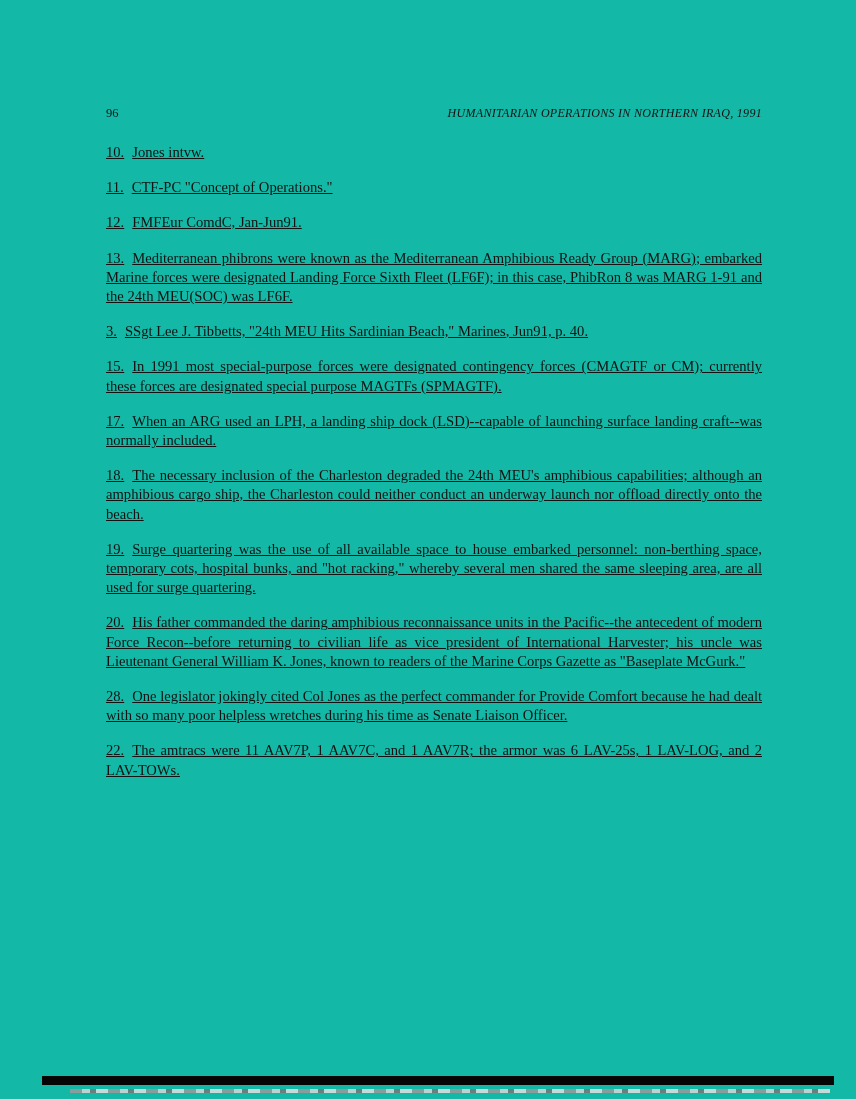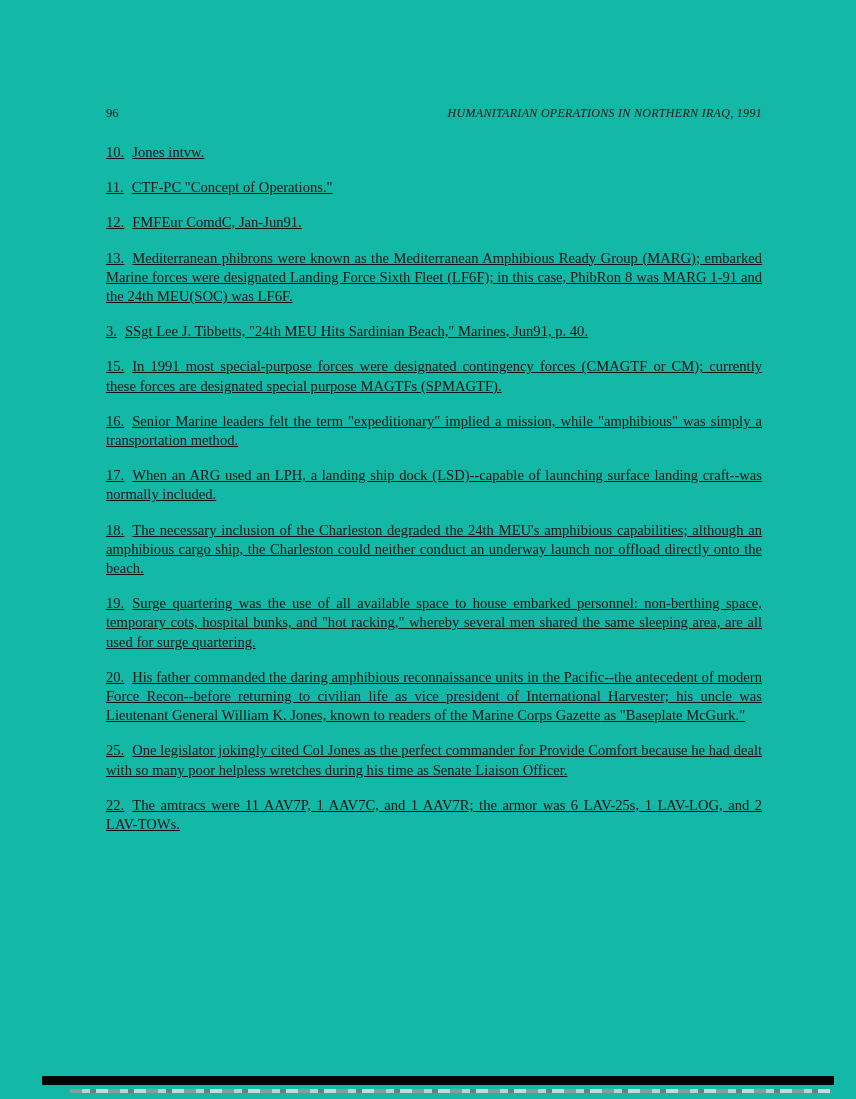--- a/index.html
+++ b/index.html
@@ -80,24 +80,23 @@
       <span class="page-number">96</span>
       <span class="running-header">HUMANITARIAN OPERATIONS IN NORTHERN IRAQ, 1991</span>
     </div>
     <div class="notes">
         <p class="note"><span class="note-number">10.</span><span>Jones intvw.</span></p>
         <p class="note"><span class="note-number">11.</span><span>CTF-PC "Concept of Operations."</span></p>
         <p class="note"><span class="note-number">12.</span><span>FMFEur ComdC, Jan-Jun91.</span></p>
         <p class="note"><span class="note-number">13.</span><span>Mediterranean phibrons were known as the Mediterranean Amphibious Ready Group (MARG); embarked Marine forces were designated Landing Force Sixth Fleet (LF6F); in this case, PhibRon 8 was MARG 1-91 and the 24th MEU(SOC) was LF6F.</span></p>
         <p class="note"><span class="note-number">3.</span><span>SSgt Lee J. Tibbetts, "24th MEU Hits Sardinian Beach," </span><span class="u">Marines</span><span>, Jun91, p. 40.</span></p>
         <p class="note"><span class="note-number">15.</span><span>In 1991 most special-purpose forces were designated contingency forces (CMAGTF or CM); currently these forces are designated special purpose MAGTFs (SPMAGTF).</span></p>
-        <p class="note"><span class="note-number">16.</span><span>Senior Marine leaders felt the term "expeditionary" implied a mission, while "amphibious" was simply a transportation method.</span></p>
         <p class="note"><span class="note-number">17.</span><span>When an ARG used an LPH, a landing ship dock (LSD)--capable of launching surface landing craft--was normally included.</span></p>
         <p class="note"><span class="note-number">18.</span><span>The necessary inclusion of the </span><span class="u">Charleston</span><span> degraded the 24th MEU's amphibious capabilities; although an amphibious cargo ship, the </span><span class="u">Charleston</span><span> could neither conduct an underway launch nor offload directly onto the beach.</span></p>
         <p class="note"><span class="note-number">19.</span><span>Surge quartering was the use of all available space to house embarked personnel: non-berthing space, temporary cots, hospital bunks, and "hot racking," whereby several men shared the same sleeping area, are all used for surge quartering.</span></p>
         <p class="note"><span class="note-number">20.</span><span>His father commanded the daring amphibious reconnaissance units in the Pacific--the antecedent of modern Force Recon--before returning to civilian life as vice president of International Harvester; his uncle was Lieutenant General William K. Jones, known to readers of the </span><span class="u">Marine Corps Gazette</span><span> as "Baseplate McGurk."</span></p>
-        <p class="note"><span class="note-number">25.</span><span>One legislator jokingly cited Col Jones as the perfect commander for Provide Comfort because he had dealt with so many poor helpless wretches during his time as Senate Liaison Officer.</span></p>
+        <p class="note"><span class="note-number">28.</span><span>One legislator jokingly cited Col Jones as the perfect commander for Provide Comfort because he had dealt with so many poor helpless wretches during his time as Senate Liaison Officer.</span></p>
         <p class="note"><span class="note-number">22.</span><span>The amtracs were 11 AAV7P, 1 AAV7C, and 1 AAV7R; the armor was 6 LAV-25s, 1 LAV-LOG, and 2 LAV-TOWs.</span></p>
       </div>
   </div>
   <div class="scan-bar"></div>
   <div class="scan-bar-sub"></div>
 </div>
 
 </body></html>

